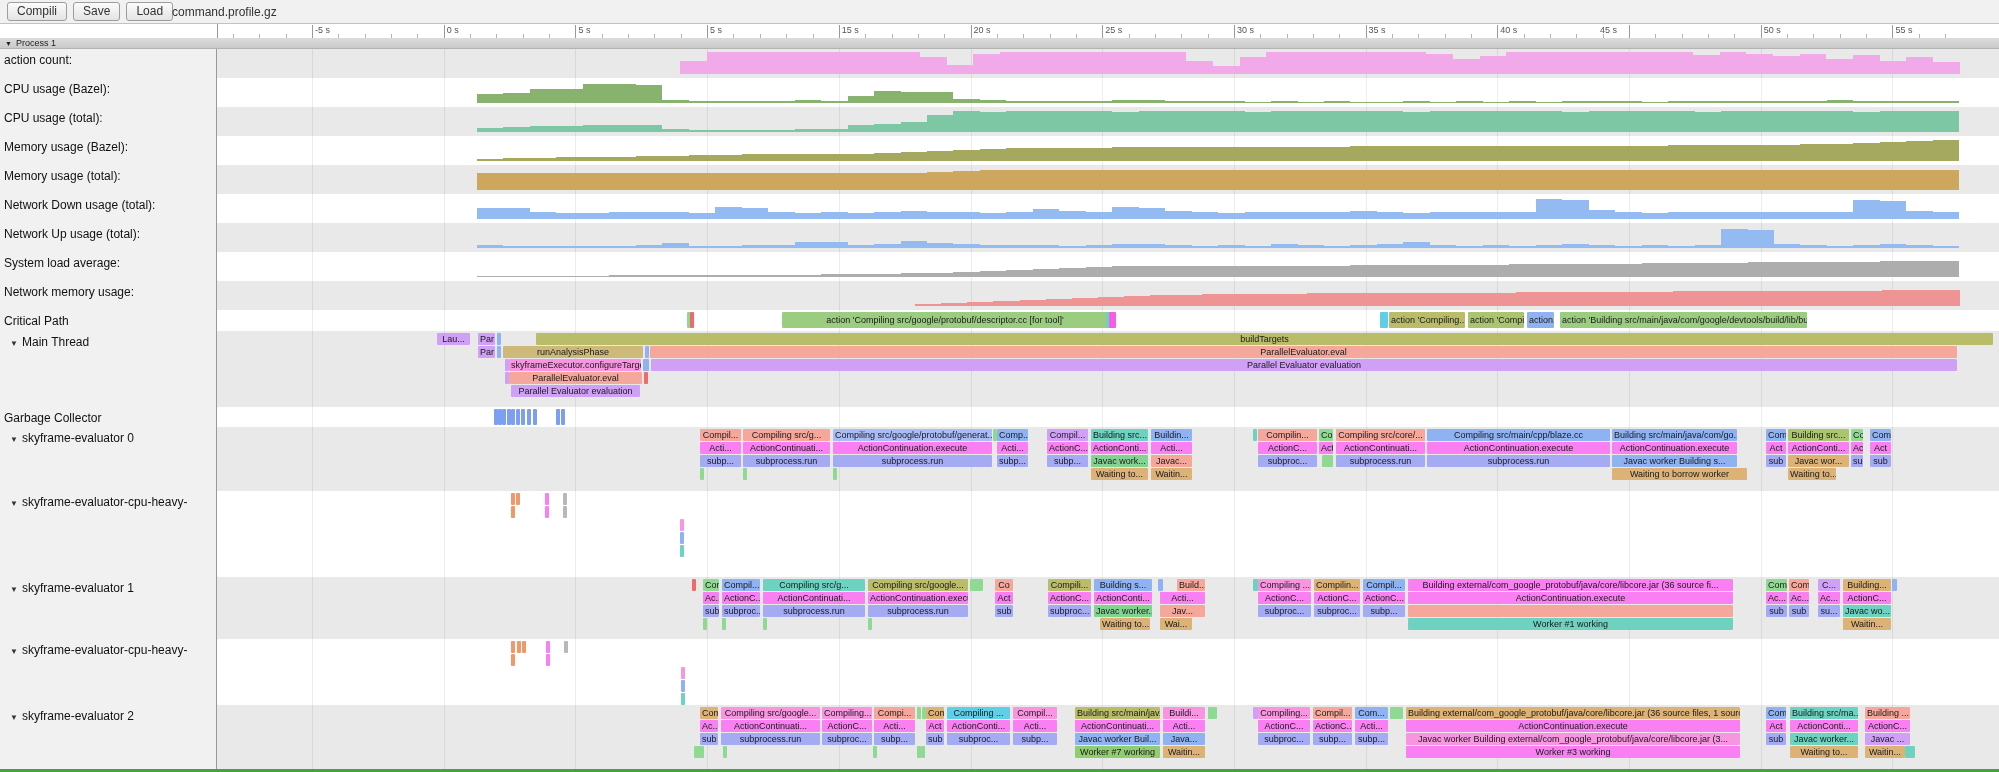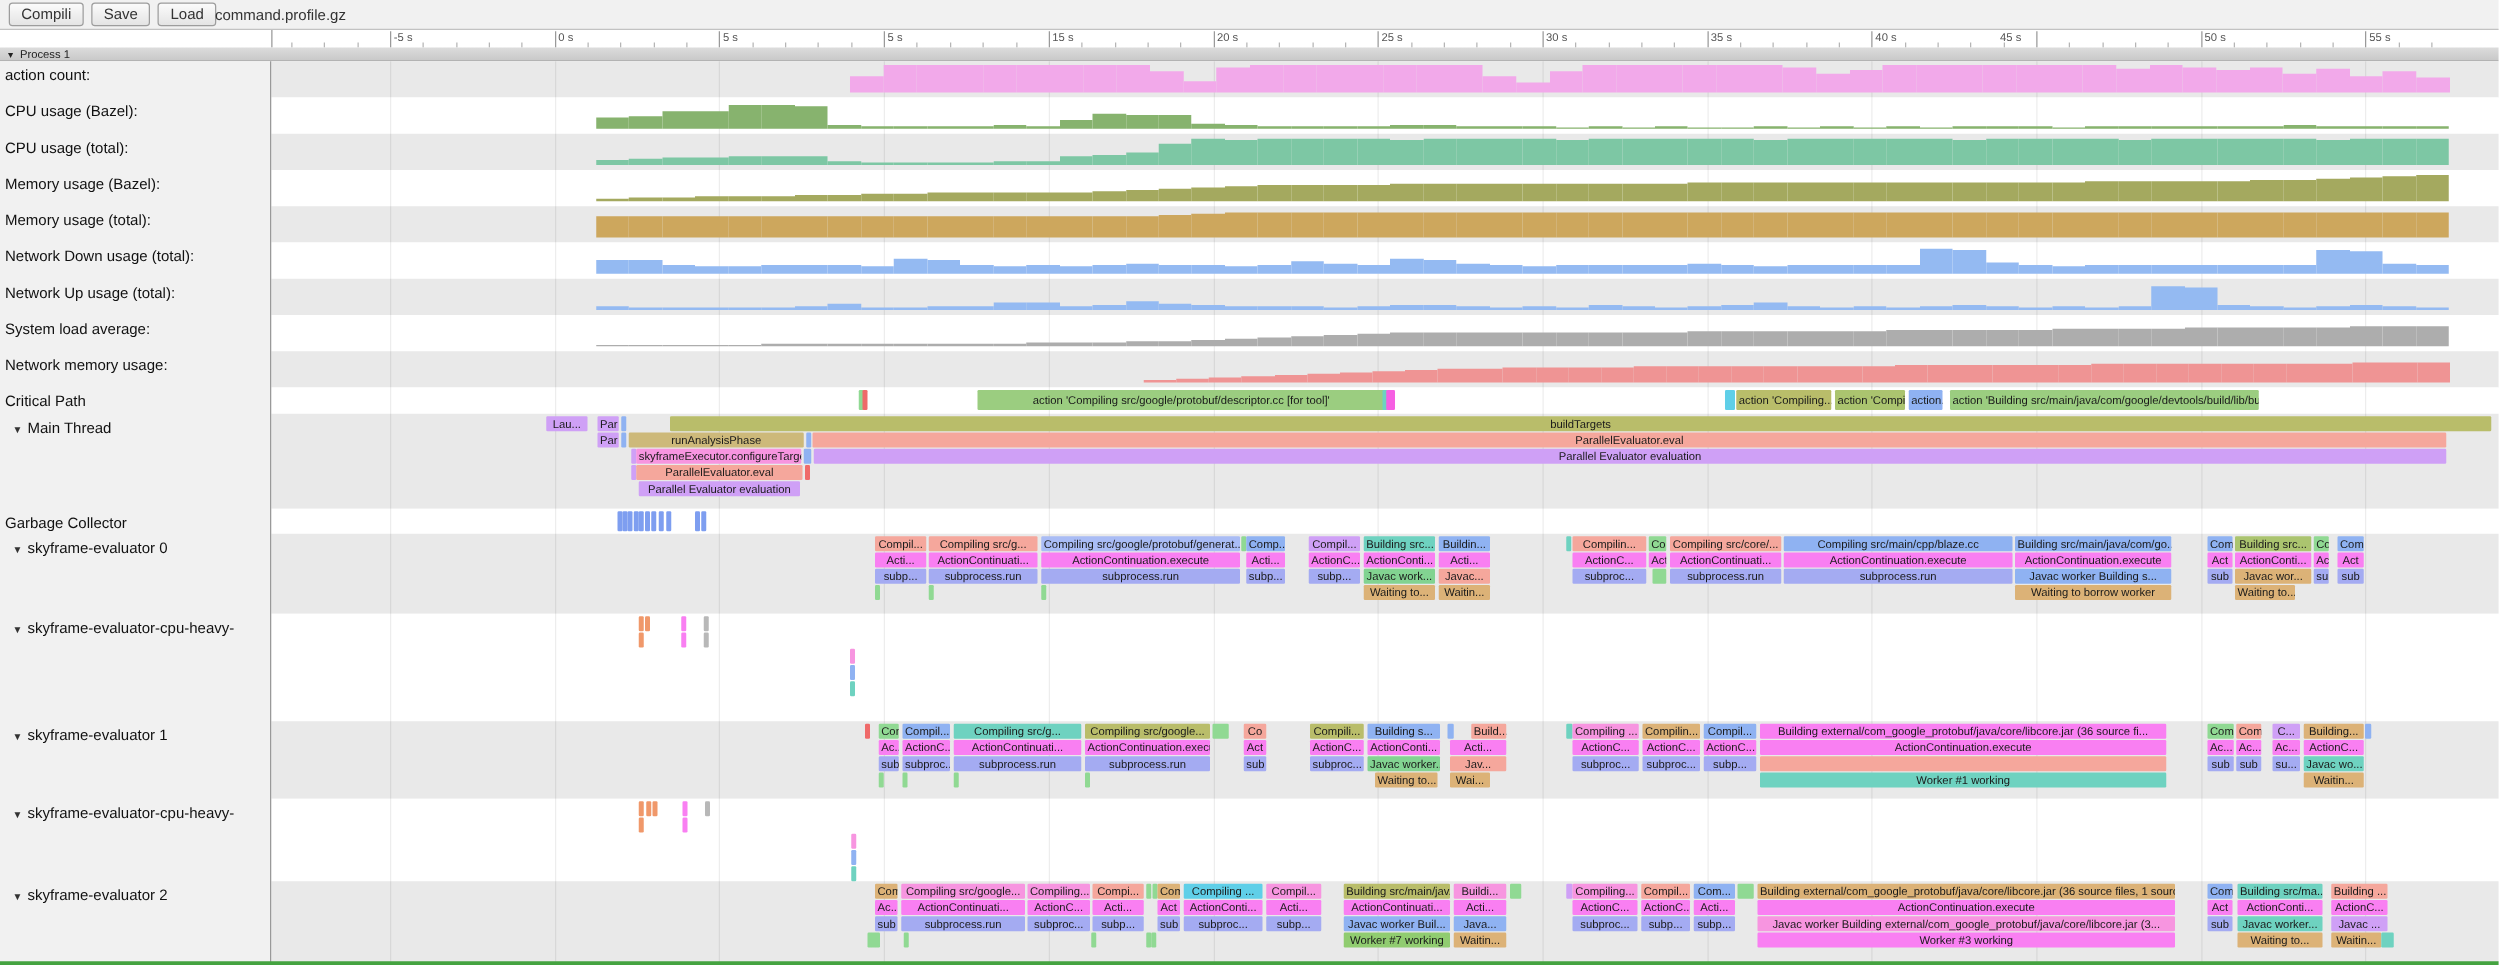--- a/index.html
+++ b/index.html
@@ -748,21 +748,21 @@
       <div class="blk" style="left: 1612px; top: 406px; width: 125px; height: 12px; line-height: 12px; background: rgb(143, 178, 242);">Javac worker Building s...</div>
       <div class="blk" style="left: 1766px; top: 406px; width: 20px; height: 12px; line-height: 12px; background: rgb(164, 171, 242);">sub</div>
       <div class="blk" style="left: 1788px; top: 406px; width: 61px; height: 12px; line-height: 12px; background: rgb(220, 178, 119);">Javac wor...</div>
       <div class="blk" style="left: 1851px; top: 406px; width: 12px; height: 12px; line-height: 12px; background: rgb(164, 171, 242);">sub</div>
       <div class="blk" style="left: 1870px; top: 406px; width: 21px; height: 12px; line-height: 12px; background: rgb(164, 171, 242);">sub</div>
       <div class="blk" style="left: 700px; top: 419px; width: 1px; height: 12px; line-height: 12px; background: rgb(144, 217, 147);"></div>
       <div class="blk" style="left: 743px; top: 419px; width: 1px; height: 12px; line-height: 12px; background: rgb(144, 217, 147);"></div>
       <div class="blk" style="left: 833px; top: 419px; width: 1px; height: 12px; line-height: 12px; background: rgb(144, 217, 147);"></div>
       <div class="blk" style="left: 1091px; top: 419px; width: 57px; height: 12px; line-height: 12px; background: rgb(220, 178, 119);">Waiting to...</div>
       <div class="blk" style="left: 1151px; top: 419px; width: 41px; height: 12px; line-height: 12px; background: rgb(220, 178, 119);">Waitin...</div>
-      <div class="blk" style="left: 1612px; top: 419px; width: 125px; height: 12px; line-height: 12px; background: rgb(220, 178, 119);">Waiting to borrow worker</div>
+      <div class="blk" style="left: 1612px; top: 419px; width: 135px; height: 12px; line-height: 12px; background: rgb(220, 178, 119);">Waiting to borrow worker</div>
       <div class="blk" style="left: 1788px; top: 419px; width: 48px; height: 12px; line-height: 12px; background: rgb(220, 178, 119);">Waiting to...</div>
       <div class="blk" style="left: 511px; top: 444px; width: 2px; height: 12px; line-height: 12px; background: rgb(240, 152, 106);"></div>
       <div class="blk" style="left: 516px; top: 444px; width: 2px; height: 12px; line-height: 12px; background: rgb(240, 152, 106);"></div>
       <div class="blk" style="left: 545px; top: 444px; width: 2px; height: 12px; line-height: 12px; background: rgb(249, 127, 242);"></div>
       <div class="blk" style="left: 563px; top: 444px; width: 1px; height: 12px; line-height: 12px; background: rgb(184, 184, 184);"></div>
       <div class="blk" style="left: 511px; top: 457px; width: 2px; height: 12px; line-height: 12px; background: rgb(240, 152, 106);"></div>
       <div class="blk" style="left: 545px; top: 457px; width: 2px; height: 12px; line-height: 12px; background: rgb(249, 127, 242);"></div>
       <div class="blk" style="left: 563px; top: 457px; width: 1px; height: 12px; line-height: 12px; background: rgb(184, 184, 184);"></div>
       <div class="blk" style="left: 680px; top: 470px; width: 3px; height: 12px; line-height: 12px; background: rgb(247, 149, 224);"></div>
       <div class="blk" style="left: 680px; top: 483px; width: 3px; height: 12px; line-height: 12px; background: rgb(143, 178, 242);"></div>

